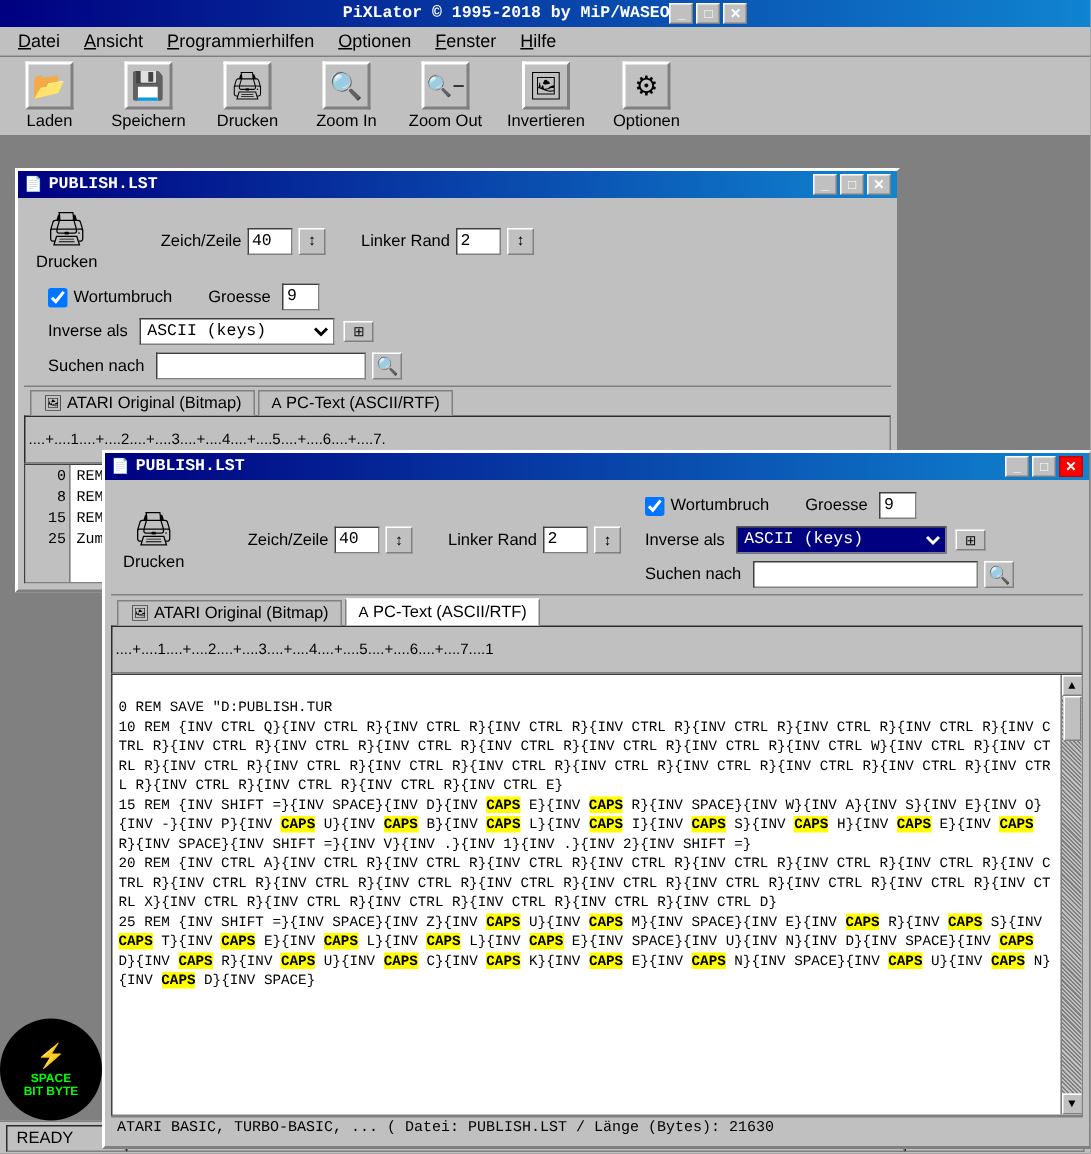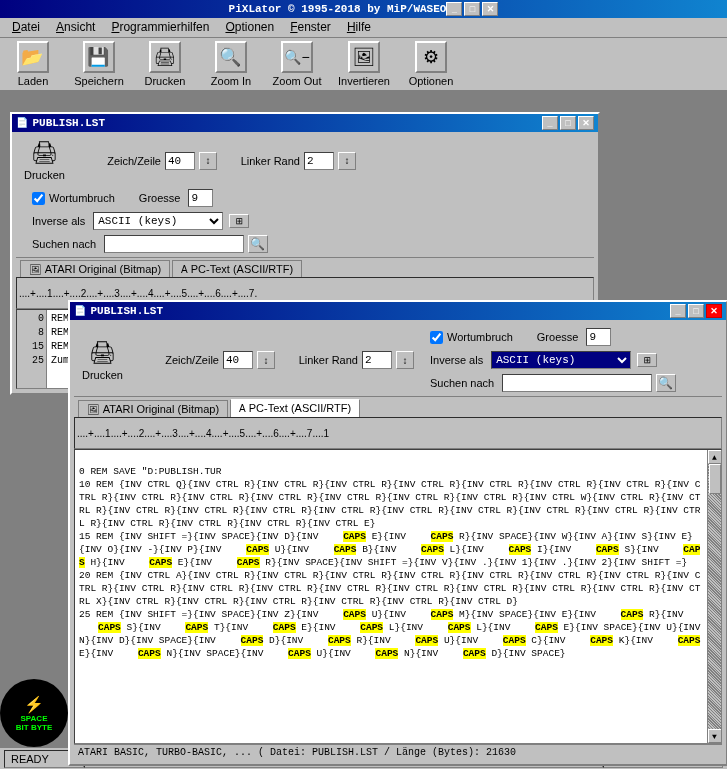--- a/index.html
+++ b/index.html
@@ -353,21 +353,20 @@
       display: inline-flex;
       flex-direction: column;
     }
     .flag-stripe { flex: 1; width: 100%; }
 
     
     .caps-highlight {
       background: #ffff00;
       color: #000;
       font-weight: bold;
-      margin-left: 19px;
     }
 
     .close-btn-red {
       background: #ff0000;
       color: white;
       border-color: #cc0000;
     }
   </style>
 </head>
 <body>

